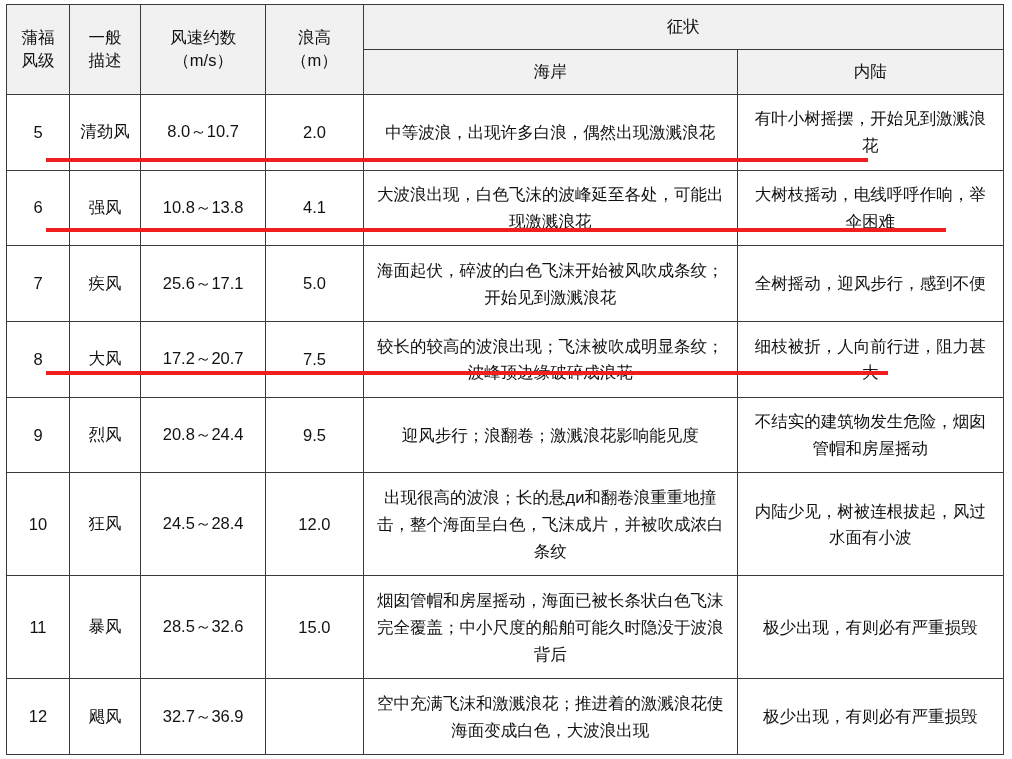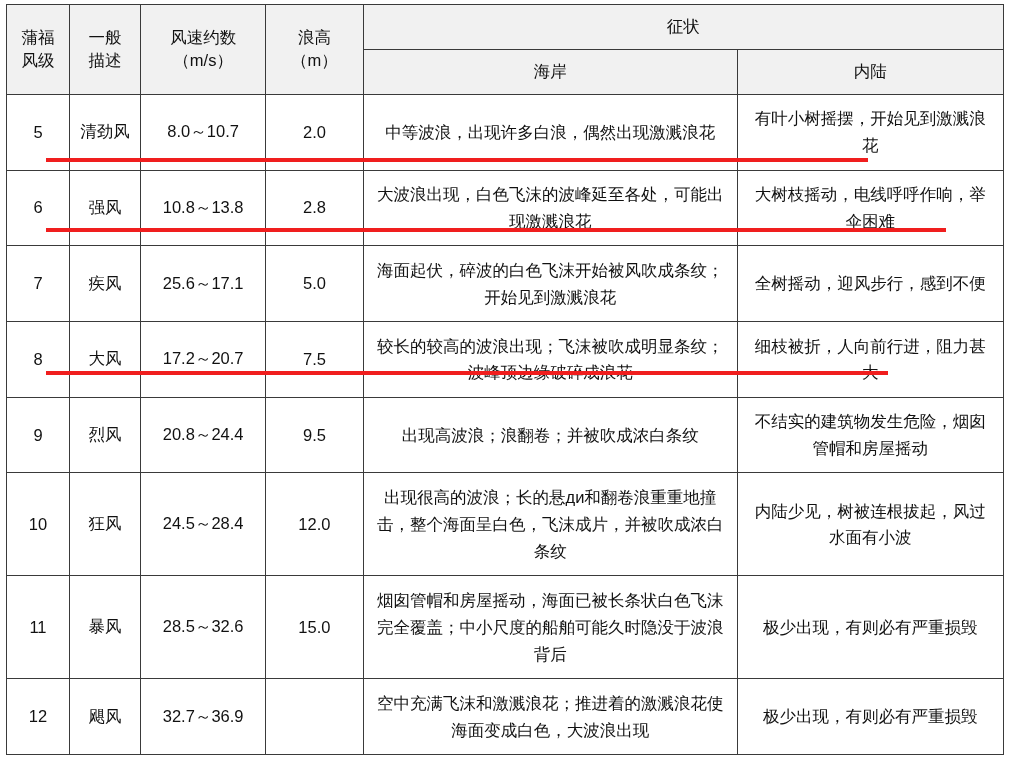--- a/index.html
+++ b/index.html
@@ -111,21 +111,21 @@
         <td class="c-center">清劲风</td>
         <td class="c-center">8.0～10.7</td>
         <td class="c-center">2.0</td>
         <td class="c-text">中等波浪，出现许多白浪，偶然出现激溅浪花</td>
         <td class="c-text">有叶小树摇摆，开始见到激溅浪花</td>
       </tr>
       <tr>
         <td class="c-center">6</td>
         <td class="c-center">强风</td>
         <td class="c-center">10.8～13.8</td>
-        <td class="c-center">2.8</td>
+        <td class="c-center">4.1</td>
         <td class="c-text">大波浪出现，白色飞沫的波峰延至各处，可能出现激溅浪花</td>
         <td class="c-text">大树枝摇动，电线呼呼作响，举伞困难</td>
       </tr>
       <tr>
         <td class="c-center">7</td>
         <td class="c-center">疾风</td>
         <td class="c-center">25.6～17.1</td>
         <td class="c-center">5.0</td>
         <td class="c-text">海面起伏，碎波的白色飞沫开始被风吹成条纹；开始见到激溅浪花</td>
         <td class="c-text">全树摇动，迎风步行，感到不便</td>
@@ -136,21 +136,21 @@
         <td class="c-center">17.2～20.7</td>
         <td class="c-center">7.5</td>
         <td class="c-text">较长的较高的波浪出现；飞沫被吹成明显条纹；波峰顶边缘破碎成浪花</td>
         <td class="c-text">细枝被折，人向前行进，阻力甚大</td>
       </tr>
       <tr>
         <td class="c-center">9</td>
         <td class="c-center">烈风</td>
         <td class="c-center">20.8～24.4</td>
         <td class="c-center">9.5</td>
-        <td class="c-text">出现高波浪；浪翻卷；并被吹成浓白条纹</td>
+        <td class="c-text">迎风步行；浪翻卷；激溅浪花影响能见度</td>
         <td class="c-text">不结实的建筑物发生危险，烟囱管帽和房屋摇动</td>
       </tr>
       <tr>
         <td class="c-center">10</td>
         <td class="c-center">狂风</td>
         <td class="c-center">24.5～28.4</td>
         <td class="c-center">12.0</td>
         <td class="c-text">出现很高的波浪；长的悬ди和翻卷浪重重地撞击，整个海面呈白色，飞沫成片，并被吹成浓白条纹</td>
         <td class="c-text">内陆少见，树被连根拔起，风过水面有小波</td>
       </tr>

